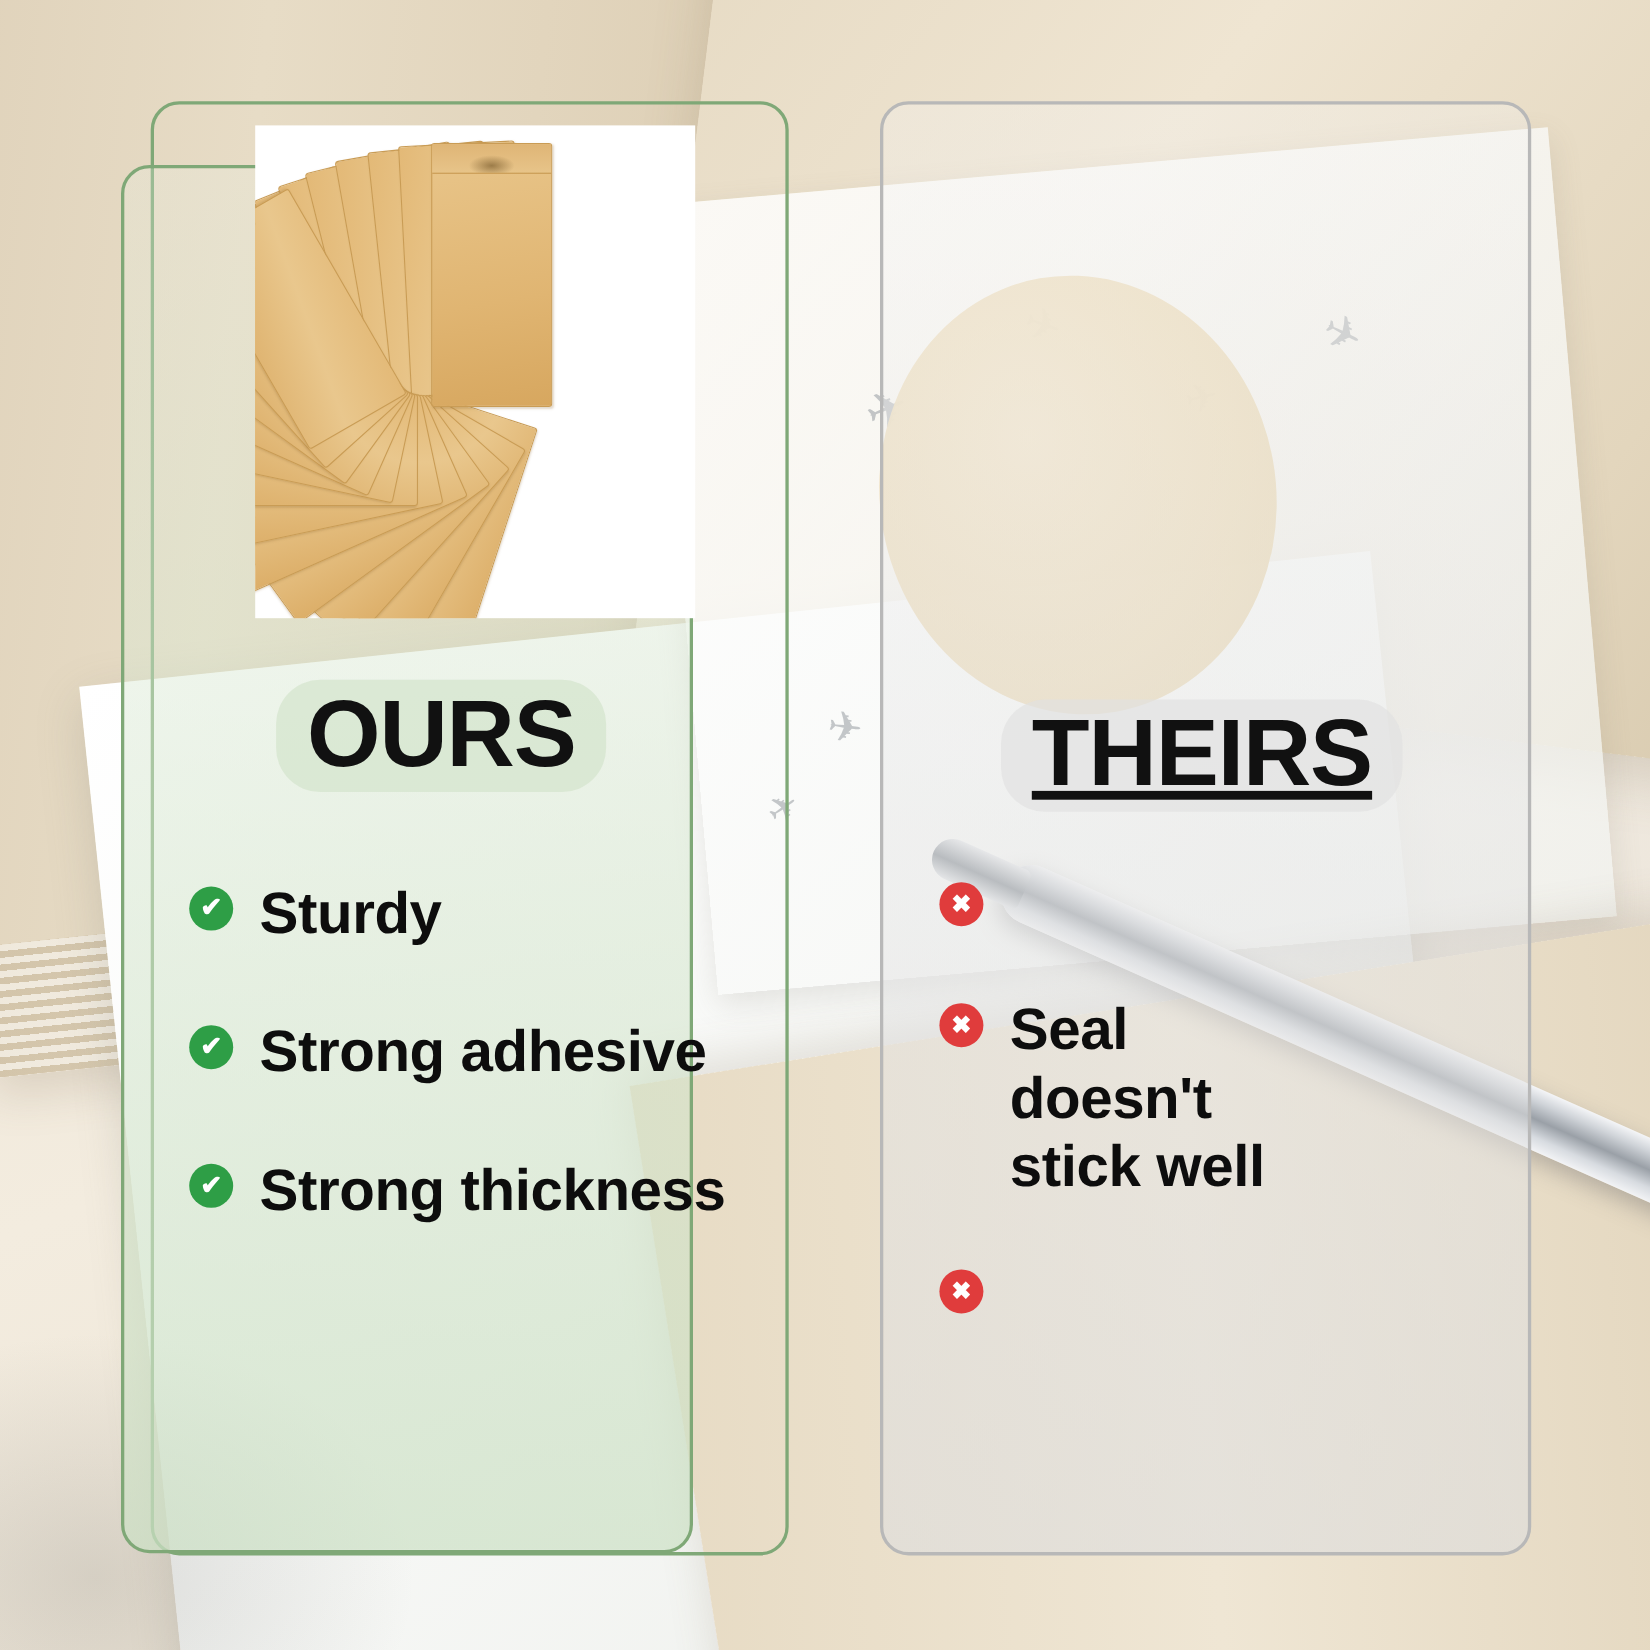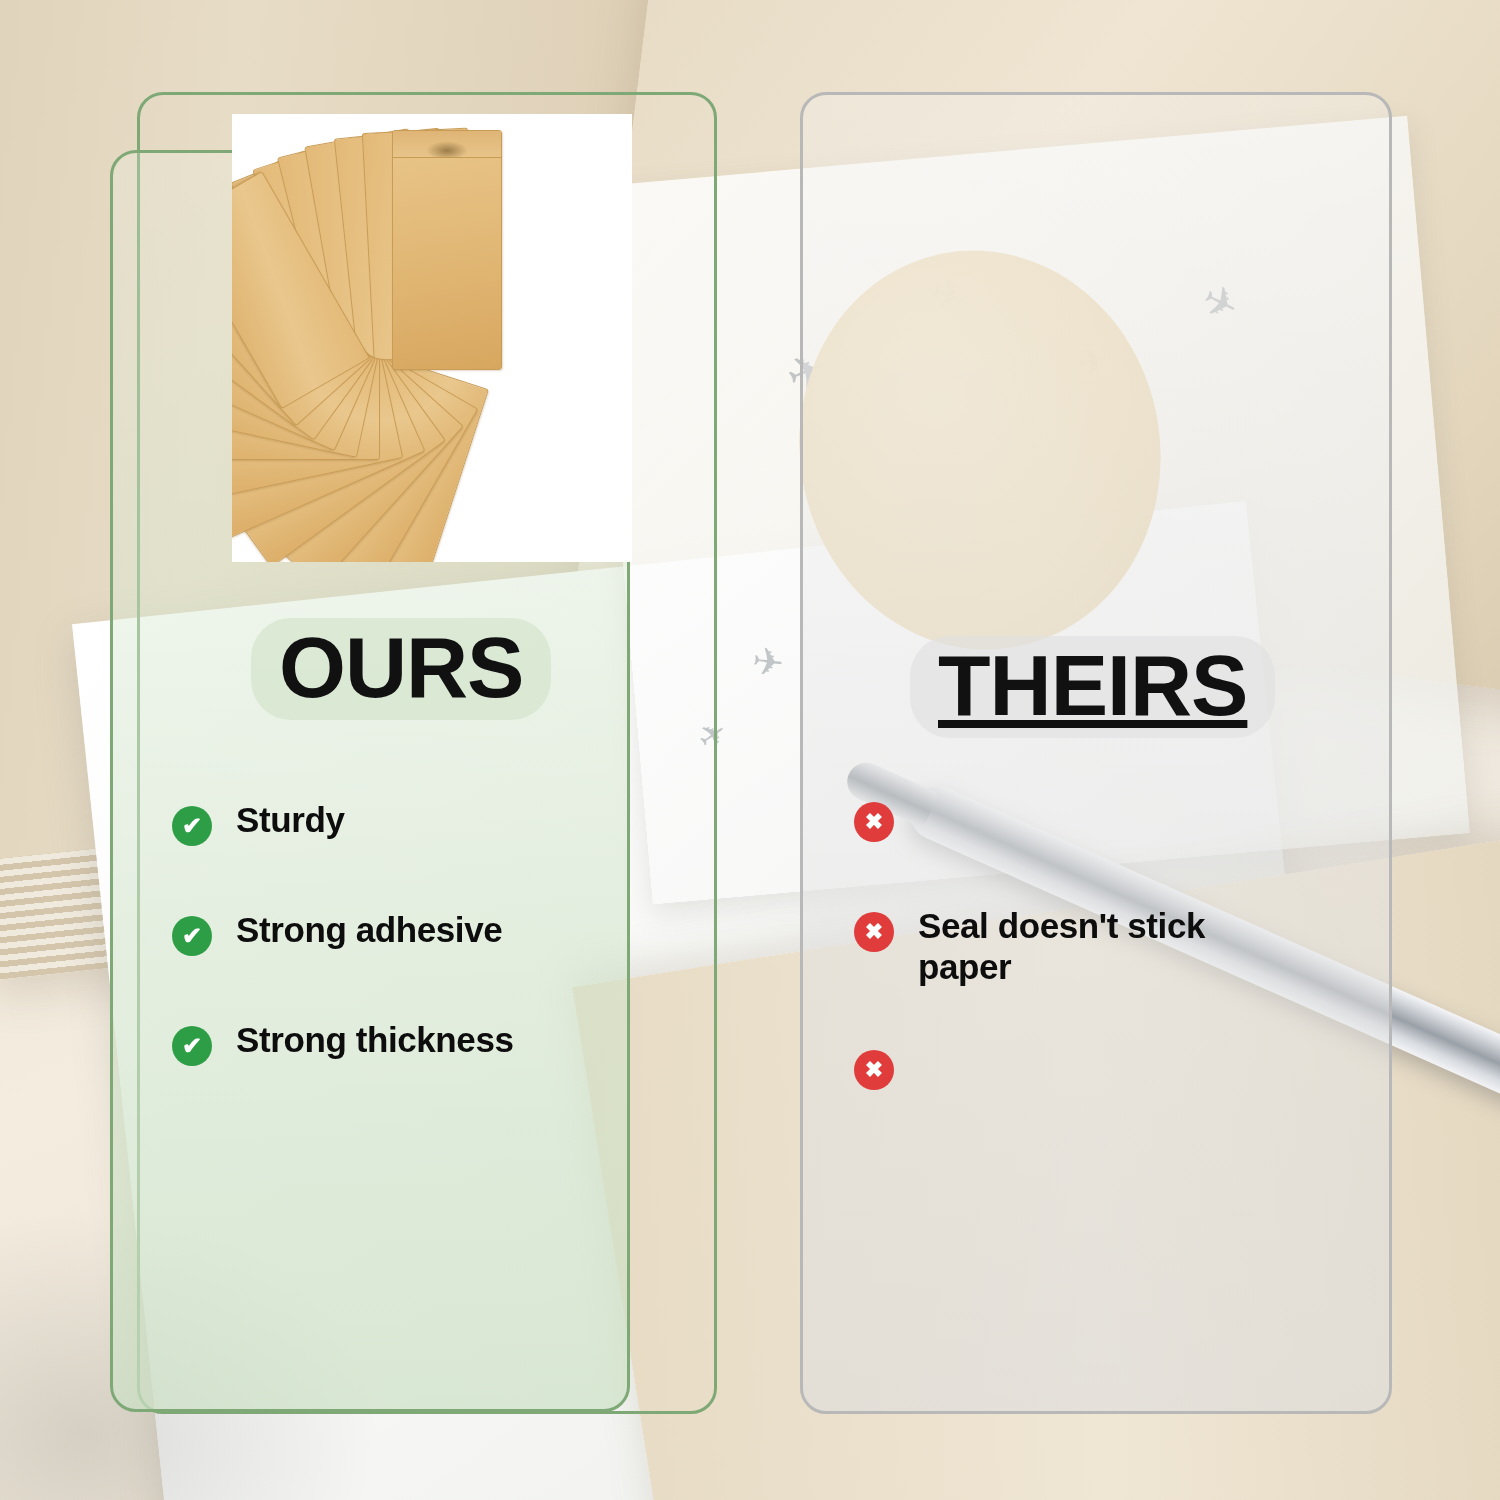--- a/index.html
+++ b/index.html
@@ -245,21 +245,21 @@
     align-items: center;
     justify-content: center;
     color: #ffffff;
     font-size: 24px;
     font-weight: 700;
     line-height: 1;
   }
   .badge-check { background: #2e9e46; }
   .badge-cross { background: #e03c3c; font-size: 22px; }
   .feature-text {
-    font-size: 35px;
+    font-size: 53px;
     font-weight: 700;
     color: #0d0d0d;
     line-height: 1.17;
     letter-spacing: -0.4px;
     max-width: 430px;
   }
 </style>
 </head>
 <body>
 
@@ -338,20 +338,20 @@
   <div class="panel panel-theirs"></div>
 
   <div class="heading heading-theirs">THEIRS</div>
 
   <div class="feature-list list-theirs">
     <div class="feature">
       <div class="badge badge-cross">✖</div>
     </div>
     <div class="feature" style="margin-bottom:56px;">
       <div class="badge badge-cross">✖</div>
-      <div class="feature-text" style="max-width:300px;">Seal doesn't stick paper</div>
+      <div class="feature-text" style="max-width:300px;">Seal doesn't stick well</div>
     </div>
     <div class="feature">
       <div class="badge badge-cross">✖</div>
     </div>
   </div>
 
 </div>
 
 </body></html>

